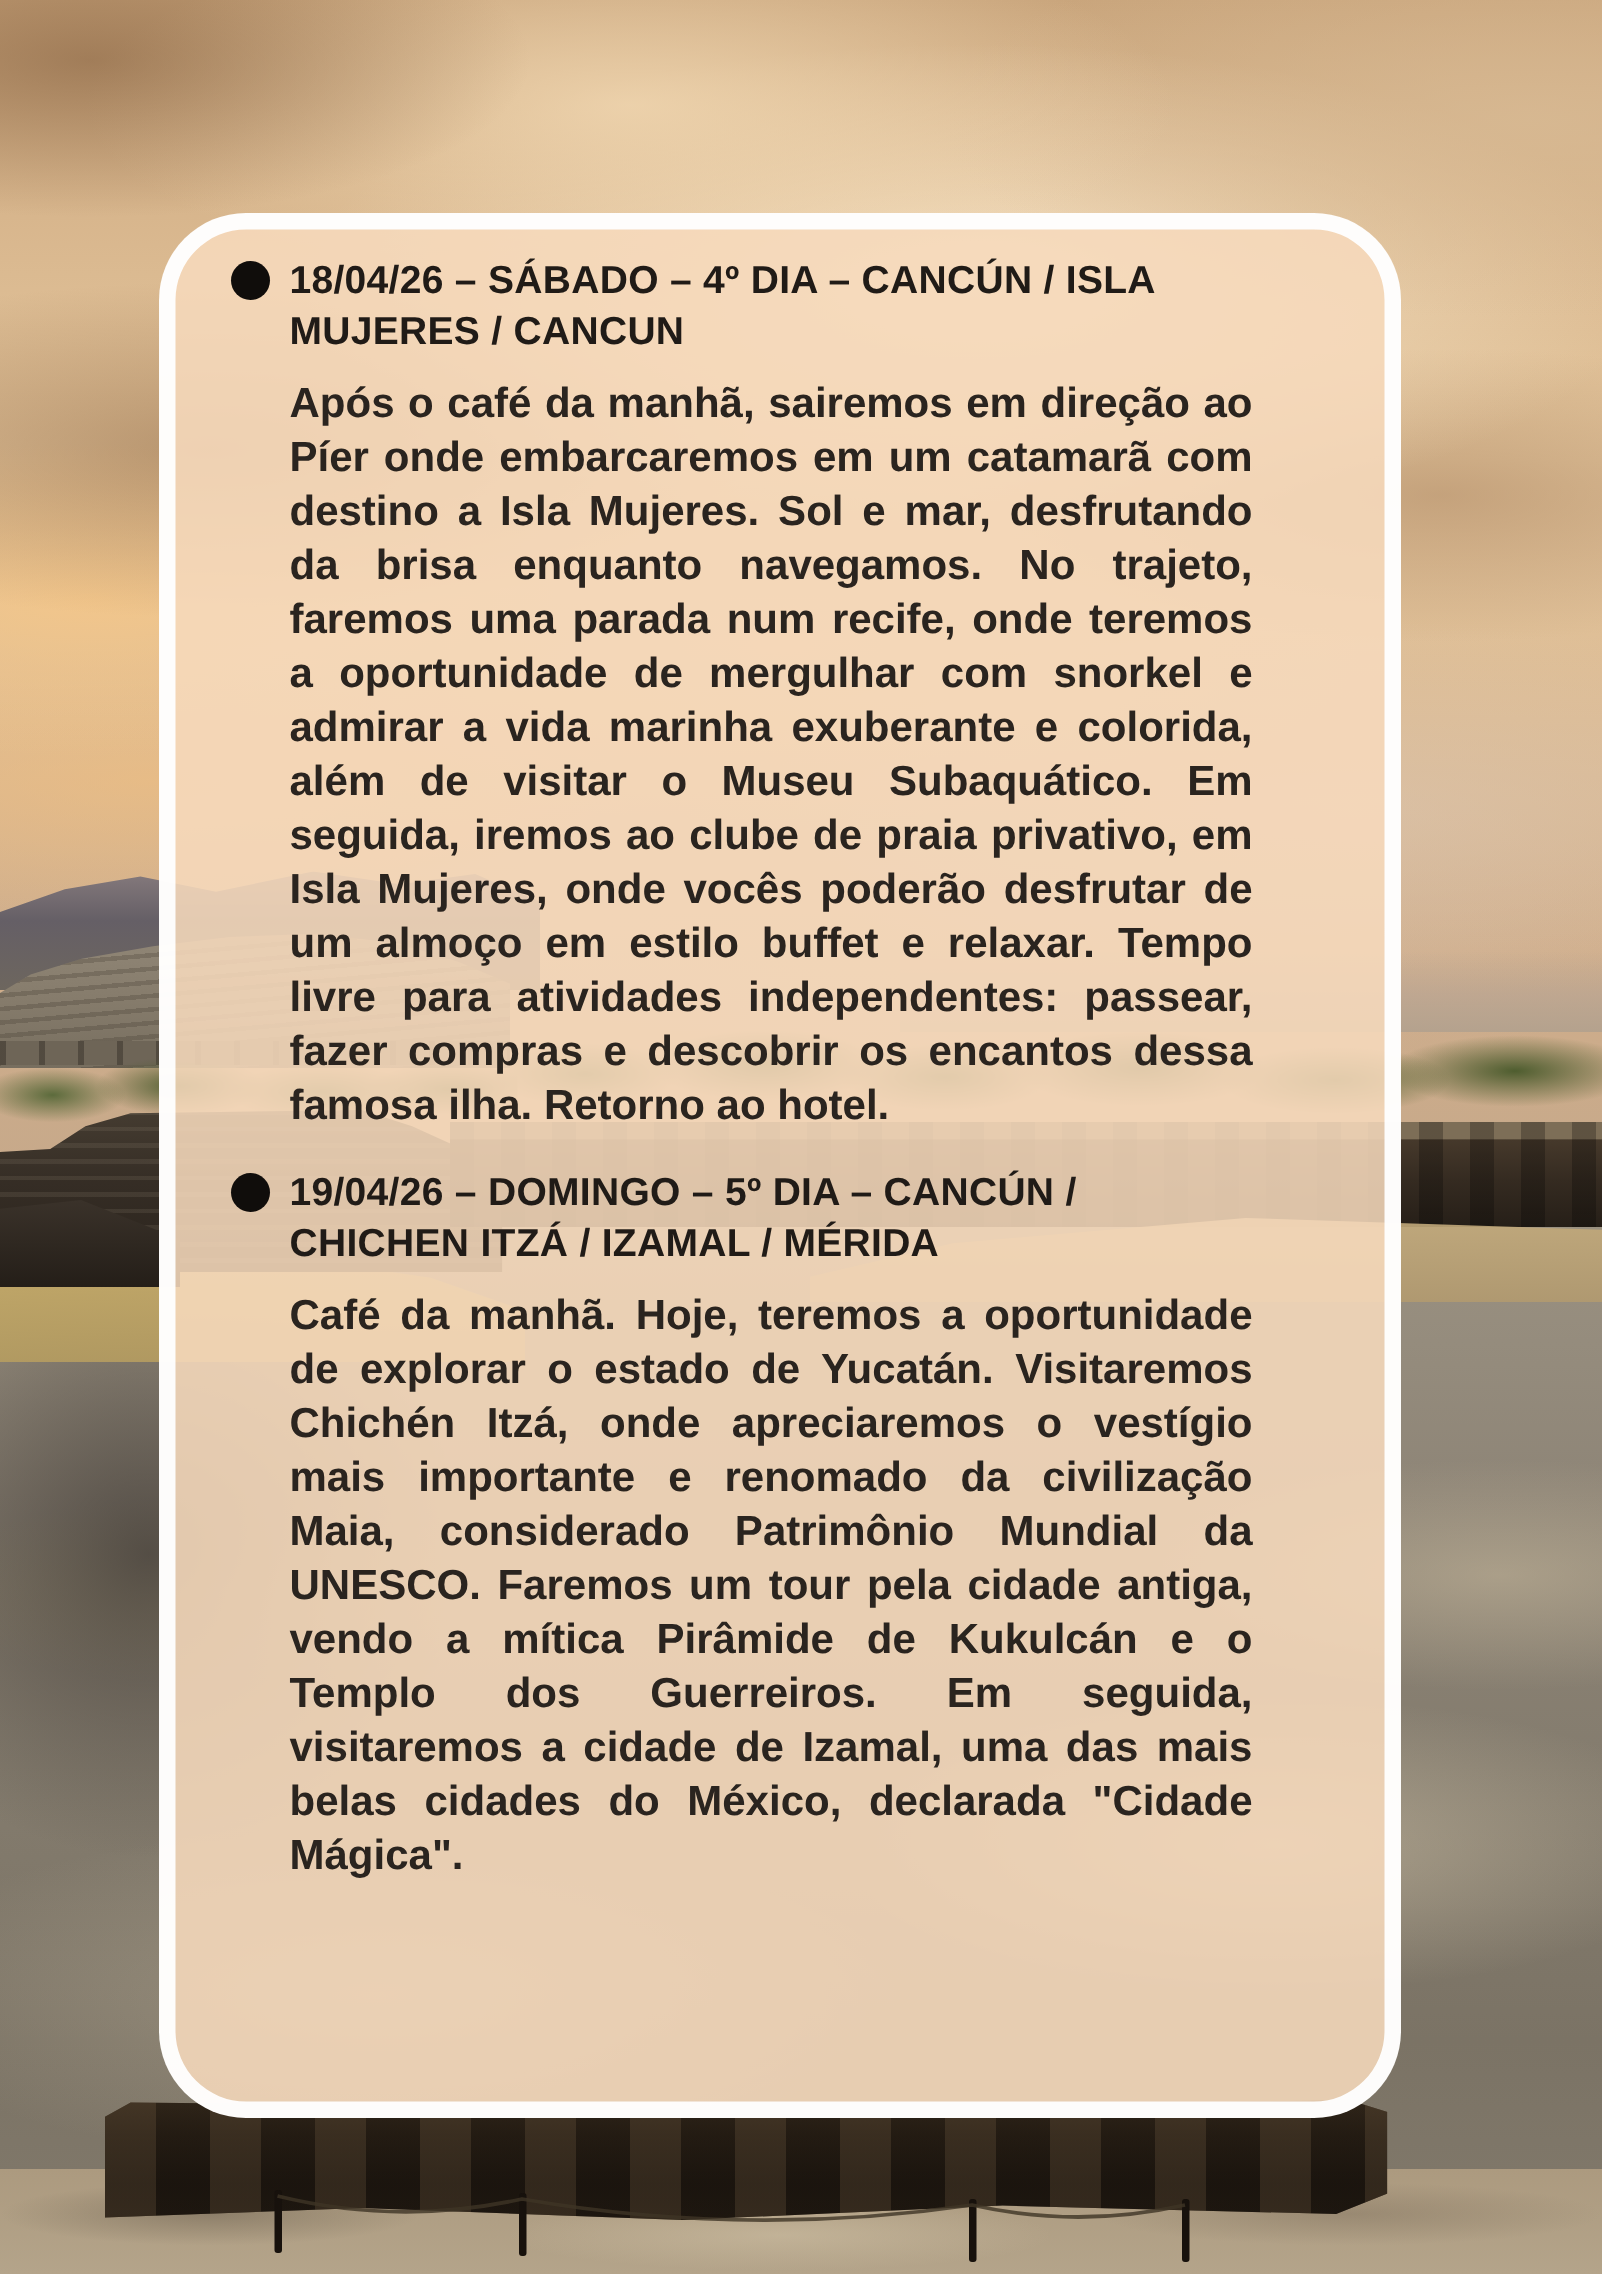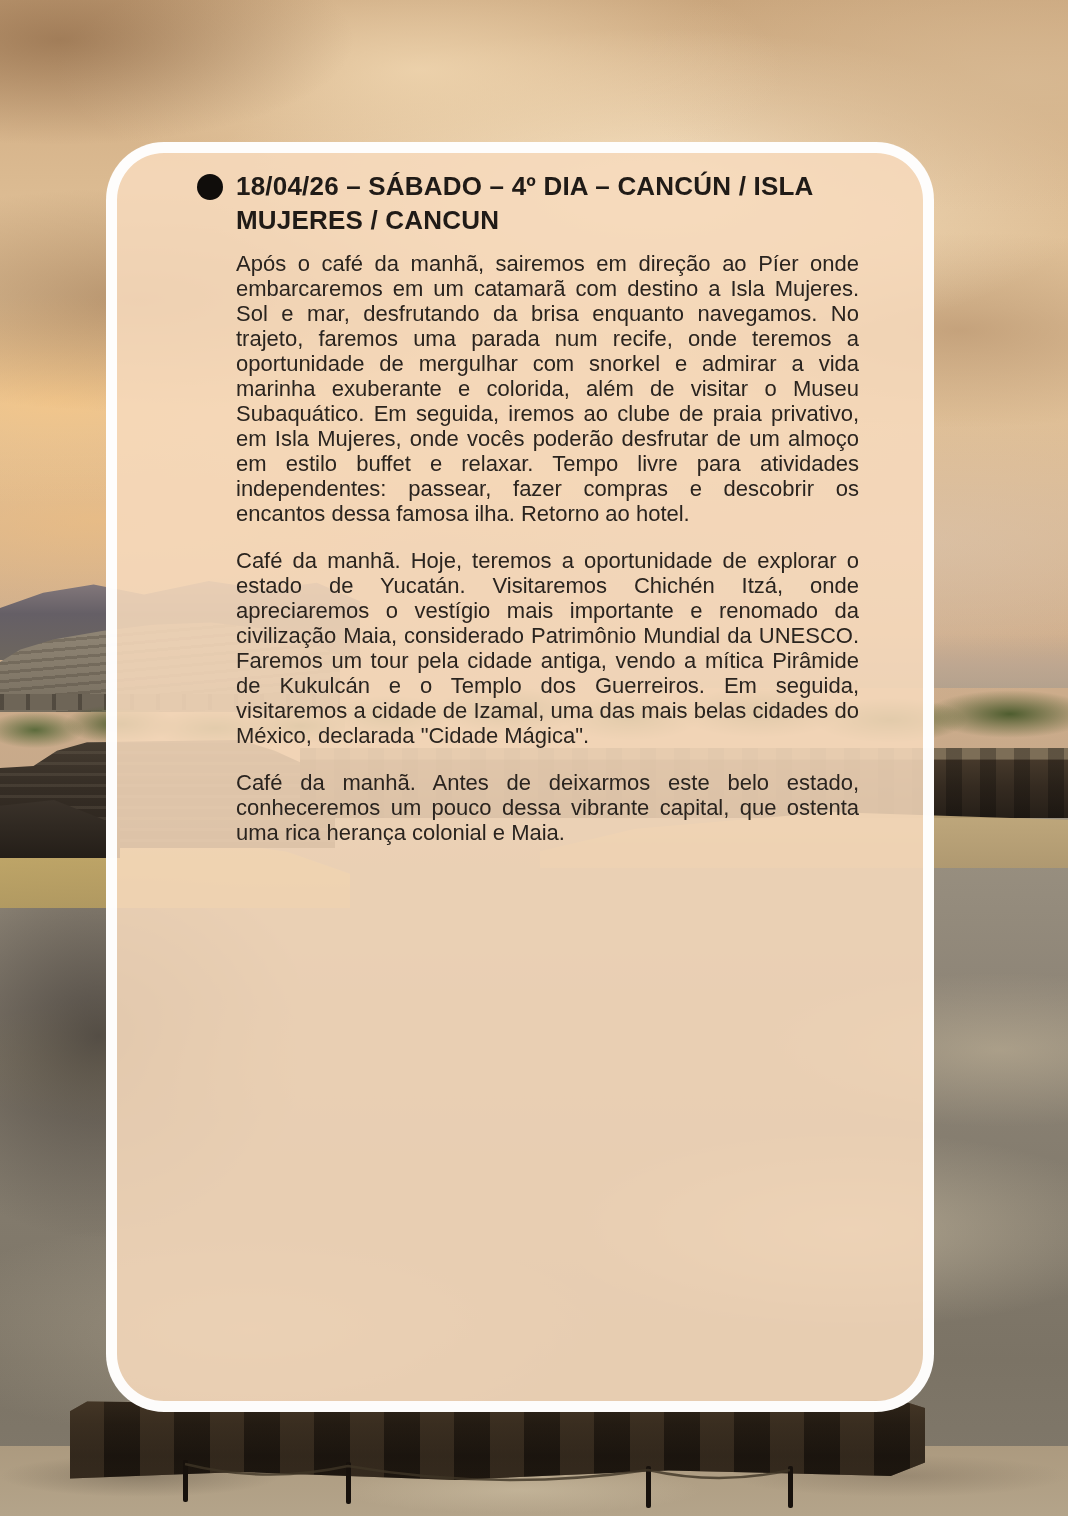--- a/index.html
+++ b/index.html
@@ -128,36 +128,36 @@
   }
   .chain-svg{position:absolute; left:180px; top:1450px;}
 
   
   .card{
     position:absolute; left:106px; top:142px; width:828px; height:1270px;
     border:11px solid var(--card-border, rgba(255,255,255,0.95));
     border-radius:58px;
     background:var(--card-background, rgba(246,217,188,0.88));
   }
-  .card-content{padding:16px 64px 30px 80px;}
+  .card-content{padding:16px 64px 30px 37px;}
   .sec{margin-top:22px;}
   .sec:first-child{margin-top:0;}
   .sec-head{display:flex; align-items:flex-start; gap:13px;}
   .bullet{
     width:26px; height:26px; border-radius:50%;
     background:var(--bullet, #100d0b); flex:0 0 auto; margin-top:5px;
   }
   .title{
     margin:0; font-size:26px; line-height:34px; font-weight:700;
     color:var(--heading-text, #201b17); letter-spacing:0.2px; max-width:620px;
   }
   .body{margin:14px 0 0 39px;}
   .body p{
-    margin:0; font-size:22px; line-height:25px; text-align:justify;
-    color:var(--body-text, #2a241f); max-width:642px; font-weight:400;
+    margin:0; font-size:28px; line-height:36px; text-align:justify;
+    color:var(--body-text, #2a241f); max-width:642px; font-weight:700;
   }
 </style>
 </head>
 <body>
 
 <div class="canvas">
 
   <div class="layer sky"></div>
   <div class="layer haze-right"></div>
   <div class="layer mountains"></div>
@@ -189,26 +189,27 @@
         <div class="sec-head">
           <span class="bullet"></span>
           <h2 class="title">18/04/26 – SÁBADO – 4º DIA – CANCÚN / ISLA MUJERES / CANCUN</h2>
         </div>
         <div class="body">
           <p>Após o café da manhã, sairemos em direção ao Píer onde embarcaremos em um catamarã com destino a Isla Mujeres. Sol e mar, desfrutando da brisa enquanto navegamos. No trajeto, faremos uma parada num recife, onde teremos a oportunidade de mergulhar com snorkel e admirar a vida marinha exuberante e colorida, além de visitar o Museu Subaquático. Em seguida, iremos ao clube de praia privativo, em Isla Mujeres, onde vocês poderão desfrutar de um almoço em estilo buffet e relaxar. Tempo livre para atividades independentes: passear, fazer compras e descobrir os encantos dessa famosa ilha. Retorno ao hotel.</p>
         </div>
       </section>
 
       <section class="sec">
+        <div class="sec-head">
+          <span class="bullet"></span>
+          <h2 class="title">19/04/26 – DOMINGO – 5º DIA – CANCÚN / CHICHEN ITZÁ / IZAMAL / MÉRIDA</h2>
+        </div>
         <div class="body">
           <p>Café da manhã. Hoje, teremos a oportunidade de explorar o estado de Yucatán. Visitaremos Chichén Itzá, onde apreciaremos o vestígio mais importante e renomado da civilização Maia, considerado Patrimônio Mundial da UNESCO. Faremos um tour pela cidade antiga, vendo a mítica Pirâmide de Kukulcán e o Templo dos Guerreiros. Em seguida, visitaremos a cidade de Izamal, uma das mais belas cidades do México, declarada "Cidade Mágica".</p>
         </div>
       </section>
 
       <section class="sec">
-        <div class="body">
-          <p>Café da manhã. Antes de deixarmos este belo estado, conheceremos um pouco dessa vibrante capital, que ostenta uma rica herança colonial e Maia.</p>
-        </div>
       </section>
 
     </div>
   </div>
 </div>
 
 </body></html>

